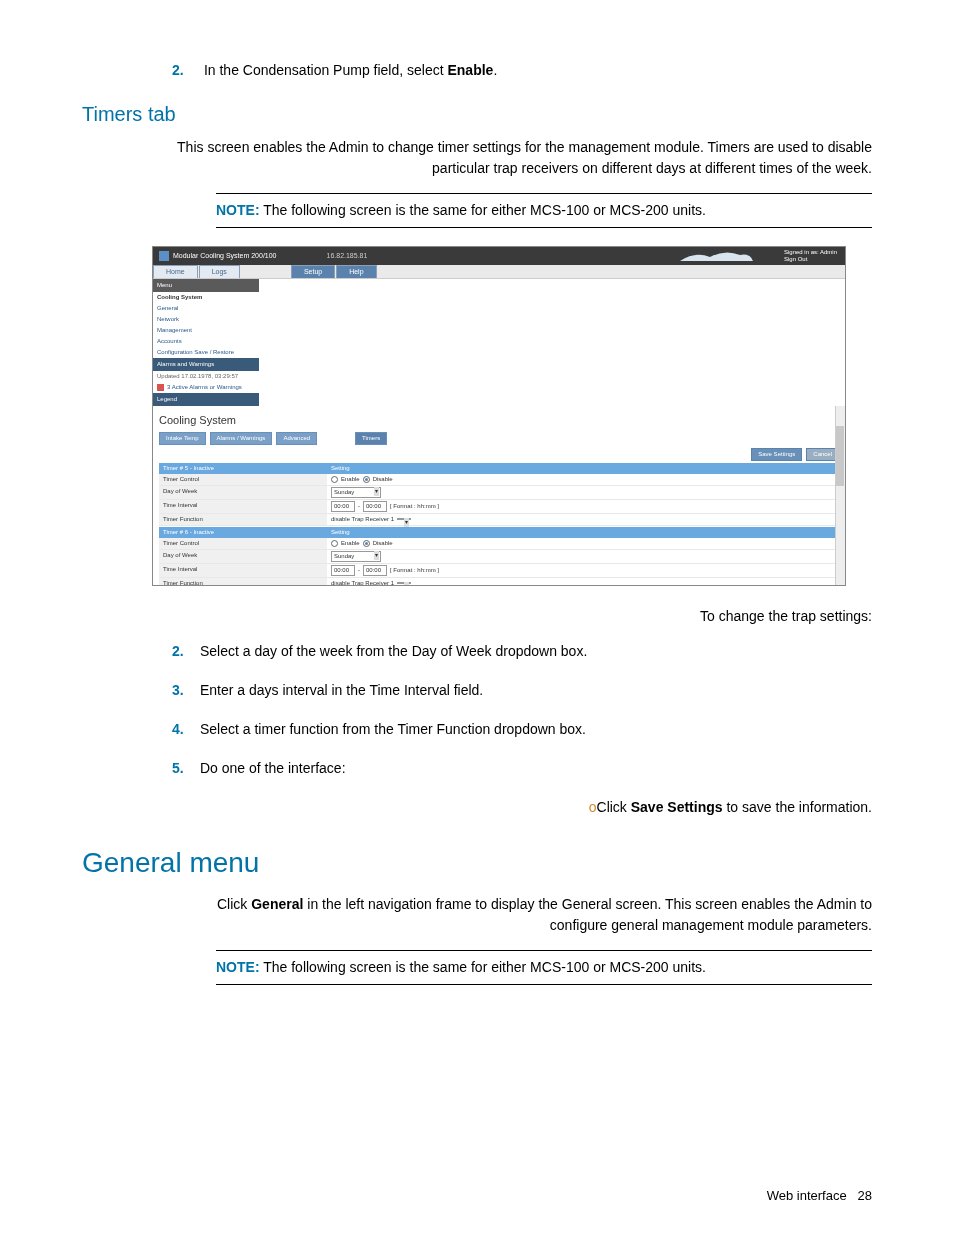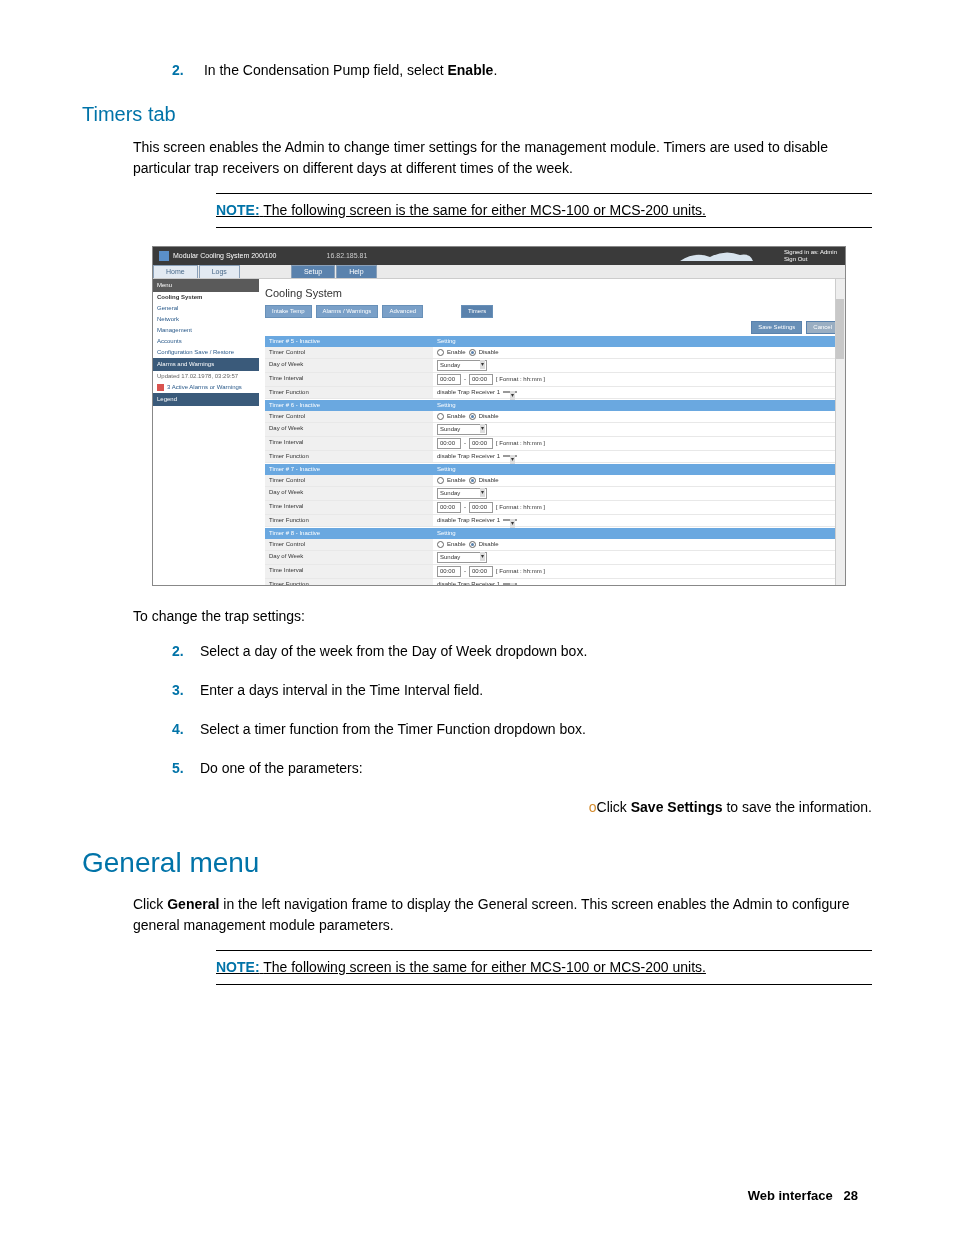--- a/index.html
+++ b/index.html
@@ -2,40 +2,40 @@
 <html><head>
 <meta charset="utf-8">
 <style>
   * { box-sizing: border-box; margin: 0; padding: 0; }
   body { font-family: Arial, Helvetica, sans-serif; background: #fff; color: #000; width: 954px; margin: 0 auto; padding: 60px 82px 40px 82px; font-size: 14px; line-height: 1.5; }
   .step-line { margin: 0 0 18px 90px; }
   .step-num { color: #0073a8; font-weight: bold; display: inline-block; width: 28px; vertical-align: top; }
   .step-text { display: inline-block; width: calc(100% - 32px); vertical-align: top; }
   h2.section-h { color: #0073a8; font-weight: normal; font-size: 20px; margin: 10px 0 8px 0; }
   h1.section-h1 { color: #0073a8; font-weight: normal; font-size: 28px; margin: 24px 0 10px 0; }
-  .body-p { margin: 0 0 14px 51px; }
-  .note-block { margin: 10px 0 18px 134px; border-top: 1px solid #000; border-bottom: 1px solid #000; padding: 6px 0; text-decoration: underline; }
+  .body-p { margin: 0 0 14px 82px; text-align: right; }
+  .note-block { margin: 10px 0 18px 134px; border-top: 1px solid #000; border-bottom: 1px solid #000; padding: 6px 0; }
   .note-label { font-weight: bold; color: #0073a8; }
   .sub-step { margin: 4px 0 4px 100px; text-align: right; }
   .sub-bullet { color: #d48a2a; display: inline-block; width: 24px; }
   .bold { font-weight: bold; }
 
   
   .shot { width: 694px; height: 340px; margin: 10px 0 20px 70px; border: 1px solid #888; position: relative; background: #fff; font-family: Arial, sans-serif; font-size: 7px; overflow: hidden; }
   .shot-header { background: #3a3a3a; color: #fff; height: 18px; display: flex; align-items: center; padding: 0 6px; position: relative; }
   .shot-header .hp { width: 10px; height: 10px; background: #5a8fc8; margin-right: 4px; }
   .shot-header .title { color: #fff; font-weight: normal; }
   .shot-header .ip { color: #ccc; margin-left: 50px; }
   .shot-header .signed { position: absolute; right: 8px; font-size: 6px; color: #fff; line-height: 1.1; top: 2px; }
   .shot-header .cloud { position: absolute; right: 90px; top: 0; width: 80px; height: 18px; }
   .shot-nav { background: #eaeaea; height: 14px; display: flex; align-items: stretch; border-bottom: 1px solid #ccc;}
   .nav-tab { border: 1px solid #8aa0b8; border-bottom: none; background: #e3eaf2; color: #4a6a8a; padding: 1px 12px; margin-right: 1px; display: flex; align-items: center; }
   .nav-tab.active { background: #5a82ad; color: #fff; }
   .nav-tab.help { background: #5a82ad; color: #fff; }
-  .shot-body { display: flex; height: calc(100% - 32px); }
+  .shot-body { display: flex; height: calc(100% - 32px); flex-direction: column; }
   .s-left { width: 106px; background: #fff; }
   .s-right { flex: 1; padding: 4px 6px 4px 6px; overflow: hidden; position: relative; }
   .lh { background: #5a5a5a; color: #fff; padding: 2px 4px; font-size: 6px; }
   .lh.blue { background: #3a5a7a; }
   .li { color: #2a5a8a; padding: 1px 4px; font-size: 6px; }
   .li.b { font-weight: bold; color: #333; }
   .li.red::before { content: ""; display: inline-block; width: 7px; height: 7px; background: #d9534f; margin-right: 3px; vertical-align: middle; }
   .r-title { font-size: 11px; color: #333; margin: 2px 0 3px 0; }
   .sub-tabs { display: flex; gap: 4px; margin-bottom: 3px; align-items: center;}
   .sub-tab { background: #7aa0c8; color: #fff; padding: 1px 6px; font-size: 6px; border: 1px solid #6890b8; }
@@ -48,21 +48,21 @@
   .th .l { width: 168px; background: #6aa8e0; color: #fff; padding: 1px 4px; font-size: 6px; }
   .th .r { flex: 1; background: #6aa8e0; color: #fff; padding: 1px 4px; font-size: 6px; }
   .tr { display: flex; border-bottom: 1px solid #e8e8e8; }
   .tr .l { width: 168px; background: #f0f0f0; padding: 1px 4px; font-size: 6px; color: #333;}
   .tr .r { flex: 1; padding: 1px 4px; font-size: 6px; background: #fff; color: #333; display: flex; align-items: center; gap: 3px;}
   .sel { border: 1px solid #999; padding: 0 10px 0 2px; background: #fff; position: relative; display: inline-block; min-width: 50px; }
   .sel::after { content: "▾"; position: absolute; right: 1px; top: -1px; font-size: 6px; color: #333; background: #ddd; padding: 0 1px;}
   .inp { border: 1px solid #999; padding: 0 2px; background: #fff; display: inline-block; min-width: 24px; }
   .radio { display: inline-block; width: 7px; height: 7px; border: 1px solid #666; border-radius: 50%; vertical-align: middle; position: relative;}
   .radio.checked::after { content: ""; position: absolute; inset: 1px; background: #5a82ad; border-radius: 50%;}
-  .footer { position: absolute; bottom: 30px; right: 96px; font-size: 13px; color: #000; font-weight: bold; }
+  .footer { position: absolute; bottom: 30px; right: 82px; font-size: 13px; color: #000; }
   .scroll-ind { position:absolute; right:0; top:0; bottom:0; width:10px; background:#eee; border-left:1px solid #ccc;}
   .scroll-ind .thumb { position:absolute; right:1px; width:8px; height:60px; top:20px; background:#c8c8c8;}
 </style>
 </head>
 <body>
 
 <div class="step-line">
   <span class="step-num">2.</span>
   <span class="step-text">
     <span>In the Condensation Pump field, select </span><span class="bold">Enable</span><span>.</span>
@@ -240,21 +240,21 @@
         </div>
     </div>
   </div>
 </div>
 
 <p class="body-p">To change the trap settings:</p>
 <div id="change-steps">
     <div class="step-line"><span class="step-num">2.</span><span class="step-text">Select a day of the week from the Day of Week dropdown box.</span></div>
     <div class="step-line"><span class="step-num">3.</span><span class="step-text">Enter a days interval in the Time Interval field.</span></div>
     <div class="step-line"><span class="step-num">4.</span><span class="step-text">Select a timer function from the Timer Function dropdown box.</span></div>
-    <div class="step-line"><span class="step-num">5.</span><span class="step-text">Do one of the parameters:</span></div>
+    <div class="step-line"><span class="step-num">5.</span><span class="step-text">Do one of the interface:</span></div>
   </div>
 <div id="sub-steps">
     <div class="sub-step"><span class="sub-bullet">o</span><span>Click <span class="bold">Save Settings</span> to save the information.</span></div>
   </div>
 
 <h1 class="section-h1">General menu</h1>
 <p class="body-p">
   <span>Click </span><span class="bold">General</span><span> in the left navigation frame to display the General screen. This screen enables the Admin to configure general management module parameters.</span>
 </p>
 <div class="note-block">

